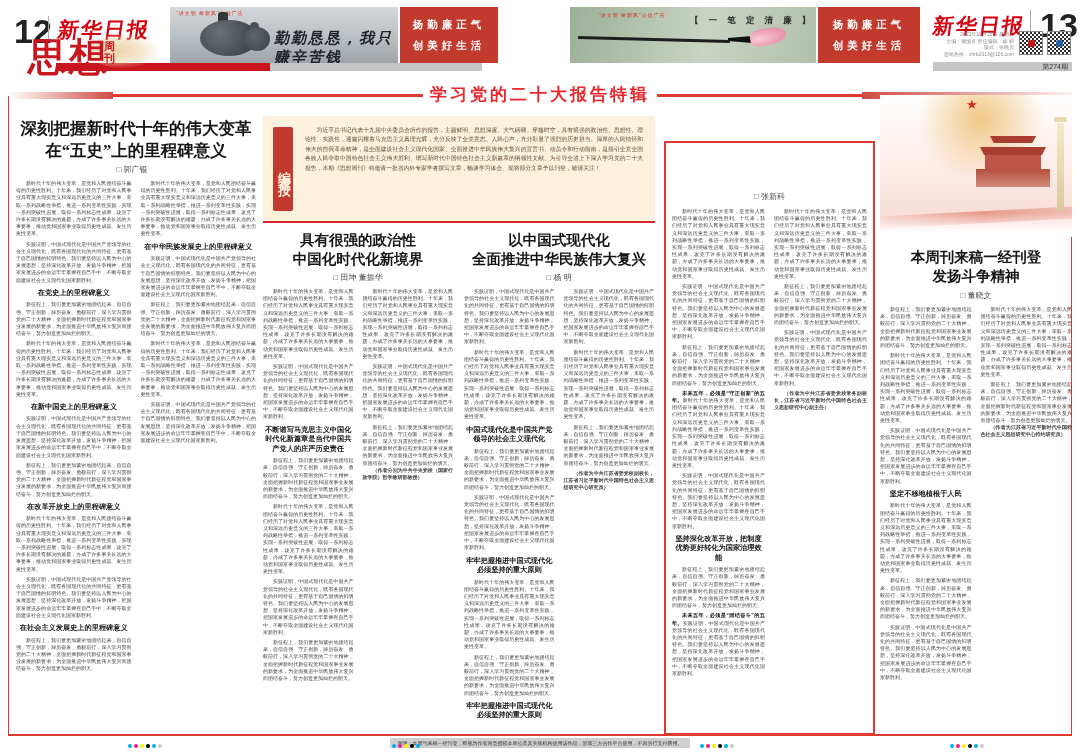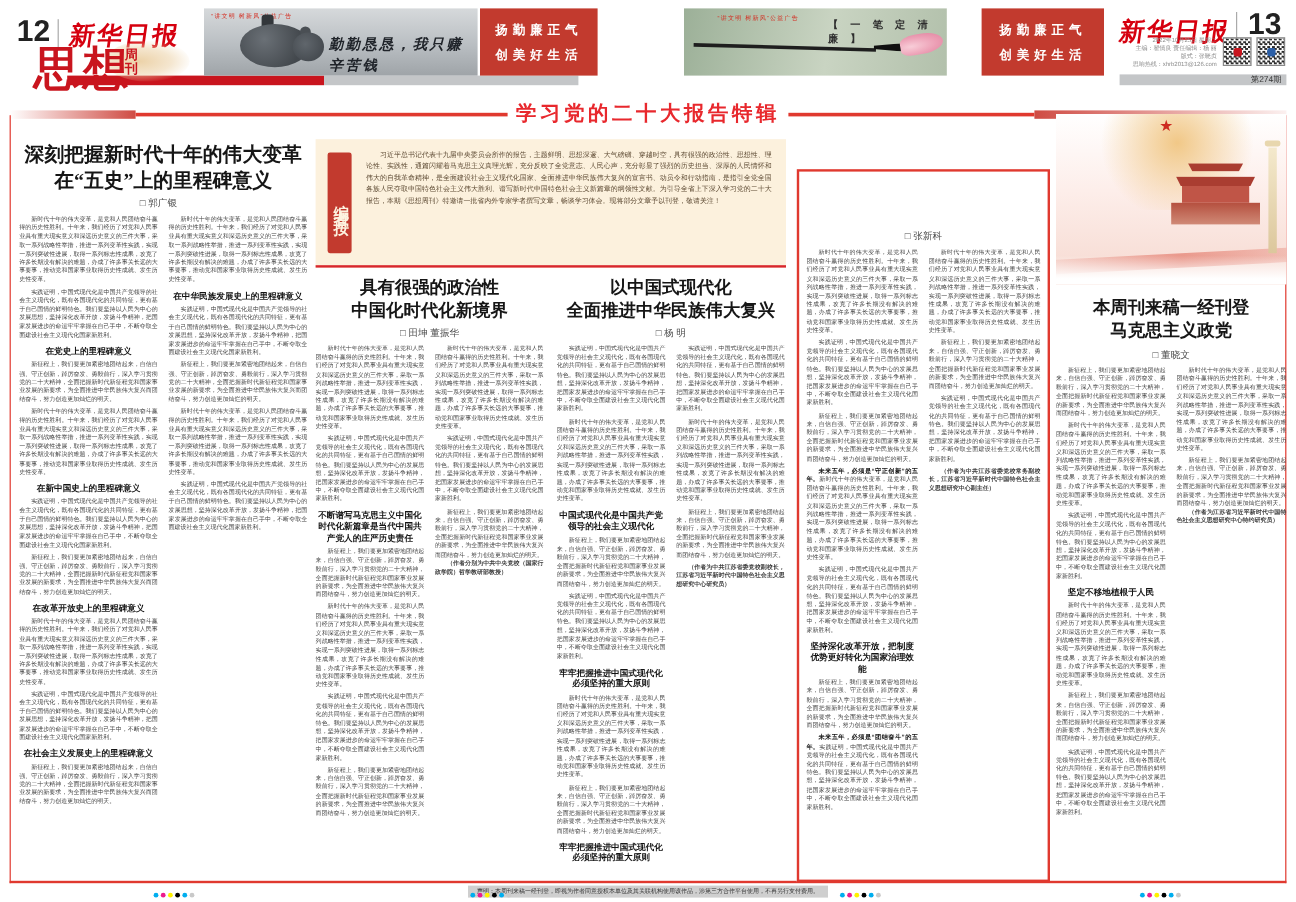--- a/index.html
+++ b/index.html
@@ -2,41 +2,41 @@
 <html style="--masthead_red: #d6000f; --deep_red: #c9151e; --accent_red: #e0392f; --banner_red: #e8282d; --ad_red: #c23a2e; --note_bg: #fcf1dd; --note_text: #5d4a33; --body_text: #3f3f3f;"><head>
 <meta charset="utf-8">
 <style>
   *{box-sizing:border-box;margin:0;padding:0}
   html,body{background:#f2f2f2}
   body{font-family:"Liberation Sans", sans-serif;}
   #canvas{position:relative;width:1080px;height:752px;background:#fff;overflow:hidden;margin:0 auto;}
   .abs{position:absolute}
 
   
-  .pagenum{font-size:25px;font-weight:bold;color:#222}
+  .pagenum{font-size:34px;font-weight:bold;color:#222}
   .mast{font-size:21px;font-weight:900;color:var(--masthead_red,#d6000f);transform:skewX(-8deg);letter-spacing:2px;font-family:"Liberation Serif",serif}
   .vline{width:1px;background:#aaa}
   .section-big{font-size:38px;font-weight:900;color:var(--deep_red,#c9151e);letter-spacing:3px;font-family:"Liberation Serif",serif;z-index:2}
   .section-small{font-size:11px;line-height:12px;font-weight:bold;color:var(--deep_red,#c9151e);z-index:2}
   .swirl{width:70px;height:34px;border-radius:50%;background:radial-gradient(ellipse at 40% 50%,#ecd2a8 0%,rgba(236,210,168,.55) 45%,rgba(236,210,168,0) 75%);z-index:1}
   .bar-red{background:var(--deep_red,#c9151e)}
   .bar-gray{background:#c4c6c8}
   .issue{font-size:7px;color:#333;text-align:right;line-height:9px;padding-right:4px}
   .meta{font-size:5px;line-height:6.6px;color:#8d8d8d;text-align:right}
   .qr{width:24px;height:24px;background-image:conic-gradient(#2c2c2c 25%,#fff 0 50%,#2c2c2c 0 75%,#fff 0);background-size:4px 4px;border:1px solid #888;position:absolute}
   .qr .dot{position:absolute;left:8px;top:8px;width:7px;height:7px;border-radius:2px}
 
   
   .ad-piggy{background:linear-gradient(180deg,#d6d9db 0%,#b9bec2 55%,#9fa4a8 100%);overflow:hidden}
   .ad-tag{font-size:5px;color:#d42a1e;letter-spacing:1px}
   .piggy-body{position:absolute;left:30px;top:13px;width:58px;height:36px;border-radius:50%;background:radial-gradient(circle at 35% 35%,#6a7076,#43484d 70%)}
   .piggy-head{position:absolute;left:74px;top:20px;width:26px;height:24px;border-radius:50%;background:radial-gradient(circle at 40% 40%,#60666c,#3c4146)}
   .piggy-ear{position:absolute;left:80px;top:15px;width:9px;height:9px;border-radius:50% 50% 0 50%;background:#4a4f54}
   .piggy-fig{position:absolute;left:48px;top:5px;width:10px;height:11px;border-radius:3px 3px 1px 1px;background:#33373b}
-  .piggy-slogan{position:absolute;font-size:12px;font-weight:bold;color:#20242a;letter-spacing:2px;font-family:"Liberation Serif",serif;font-style:italic}
+  .piggy-slogan{position:absolute;font-size:15px;font-weight:bold;color:#20242a;letter-spacing:2px;font-family:"Liberation Serif",serif;font-style:italic}
   .redbox{background:var(--ad_red,#c23a2e);color:#fff;display:flex;flex-direction:column;align-items:center;justify-content:center;gap:7px}
   .redbox span{font-size:10.5px;font-weight:bold;letter-spacing:4px}
   .ad-brush{background:linear-gradient(100deg,#9cb098 0%,#c9d4c2 55%,#b2c0ab 100%);overflow:hidden}
   .brush-slogan{position:absolute;font-size:8.5px;font-weight:bold;color:#2e2e2e;letter-spacing:4px;font-family:"Liberation Serif",serif}
   .brush-handle{position:absolute;left:8px;top:31px;width:152px;height:3px;background:#1e1e1e;transform:rotate(1.6deg)}
   .brush-ferrule{position:absolute;left:158px;top:29px;width:24px;height:7px;background:#101010;clip-path:polygon(0 30%,100% 0,100% 100%,0 70%)}
   .brush-bud{position:absolute;left:180px;top:21px;width:36px;height:17px;border-radius:55% 75% 75% 45%;background:radial-gradient(ellipse at 25% 55%,#f8cdd8,#ec9fb5 55%,#df7f9c);transform:rotate(-10deg)}
 
   
   .banner-text{font-size:17px;font-weight:900;color:var(--banner_red,#e8282d);letter-spacing:3px;text-align:center;white-space:nowrap}
@@ -109,21 +109,21 @@
     <div class="piggy-ear"></div>
     <div class="piggy-head"></div>
     <div class="piggy-slogan" style="left:104px;top:22px">勤勤恳恳，我只赚辛苦钱</div>
   </div>
 
   <div class="abs redbox" style="left:400px;top:7px;width:98px;height:56px">
     <span>扬勤廉正气</span>
     <span>创美好生活</span>
   </div>
 
-  <div class="abs ad-brush" style="left:570px;top:7px;width:219px;height:56px">
+  <div class="abs ad-brush" style="left:570px;top:7px;width:246px;height:56px">
     <div class="abs ad-tag" style="left:28px;top:5px">“讲文明 树新风”公益广告</div>
     <div class="brush-slogan" style="left:120px;top:8px">【 一 笔 定 清 廉 】</div>
     <div class="brush-handle"></div>
     <div class="brush-ferrule"></div>
     <div class="brush-bud"></div>
   </div>
 
   <div class="abs redbox" style="left:818px;top:7px;width:102px;height:56px">
     <span>扬勤廉正气</span>
     <span>创美好生活</span>
@@ -282,21 +282,21 @@
     <div class="art-roof2"></div>
     <div class="art-roof1"></div>
     <div class="art-body1"></div>
     <div class="art-base"></div>
     <div class="art-colcap"></div>
     <div class="art-column"></div>
     <div class="art-cloud"></div>
   </div>
   <div class="abs headline hl-mid" style="left:880px;top:248px;width:192px">
     <div>本周刊来稿一经刊登</div>
-    <div>马克思主义政党</div>
+    <div>发扬斗争精神</div>
   </div>
   <div class="abs author" style="left:880px;top:290px;width:192px">□ 董晓文</div>
   <div class="abs cols c2" style="left:880px;top:306px;width:192px;height:426px">
     <div>
         <p>新征程上，我们要更加紧密地团结起来，自信自强、守正创新，踔厉奋发、勇毅前行，深入学习贯彻党的二十大精神，全面把握新时代新征程党和国家事业发展的新要求，为全面推进中华民族伟大复兴而团结奋斗，努力创造更加灿烂的明天。</p>
         <p>新时代十年的伟大变革，是党和人民团结奋斗赢得的历史性胜利。十年来，我们经历了对党和人民事业具有重大现实意义和深远历史意义的三件大事，采取一系列战略性举措，推进一系列变革性实践，实现一系列突破性进展，取得一系列标志性成果，攻克了许多长期没有解决的难题，办成了许多事关长远的大事要事，推动党和国家事业取得历史性成就、发生历史性变革。</p>
         <p>实践证明，中国式现代化是中国共产党领导的社会主义现代化，既有各国现代化的共同特征，更有基于自己国情的鲜明特色。我们要坚持以人民为中心的发展思想，坚持深化改革开放，发扬斗争精神，把国家发展进步的命运牢牢掌握在自己手中，不断夺取全面建设社会主义现代化国家新胜利。</p>
       </div>
     <h4 class="sub">坚定不移地植根于人民</h4>
     <div>

